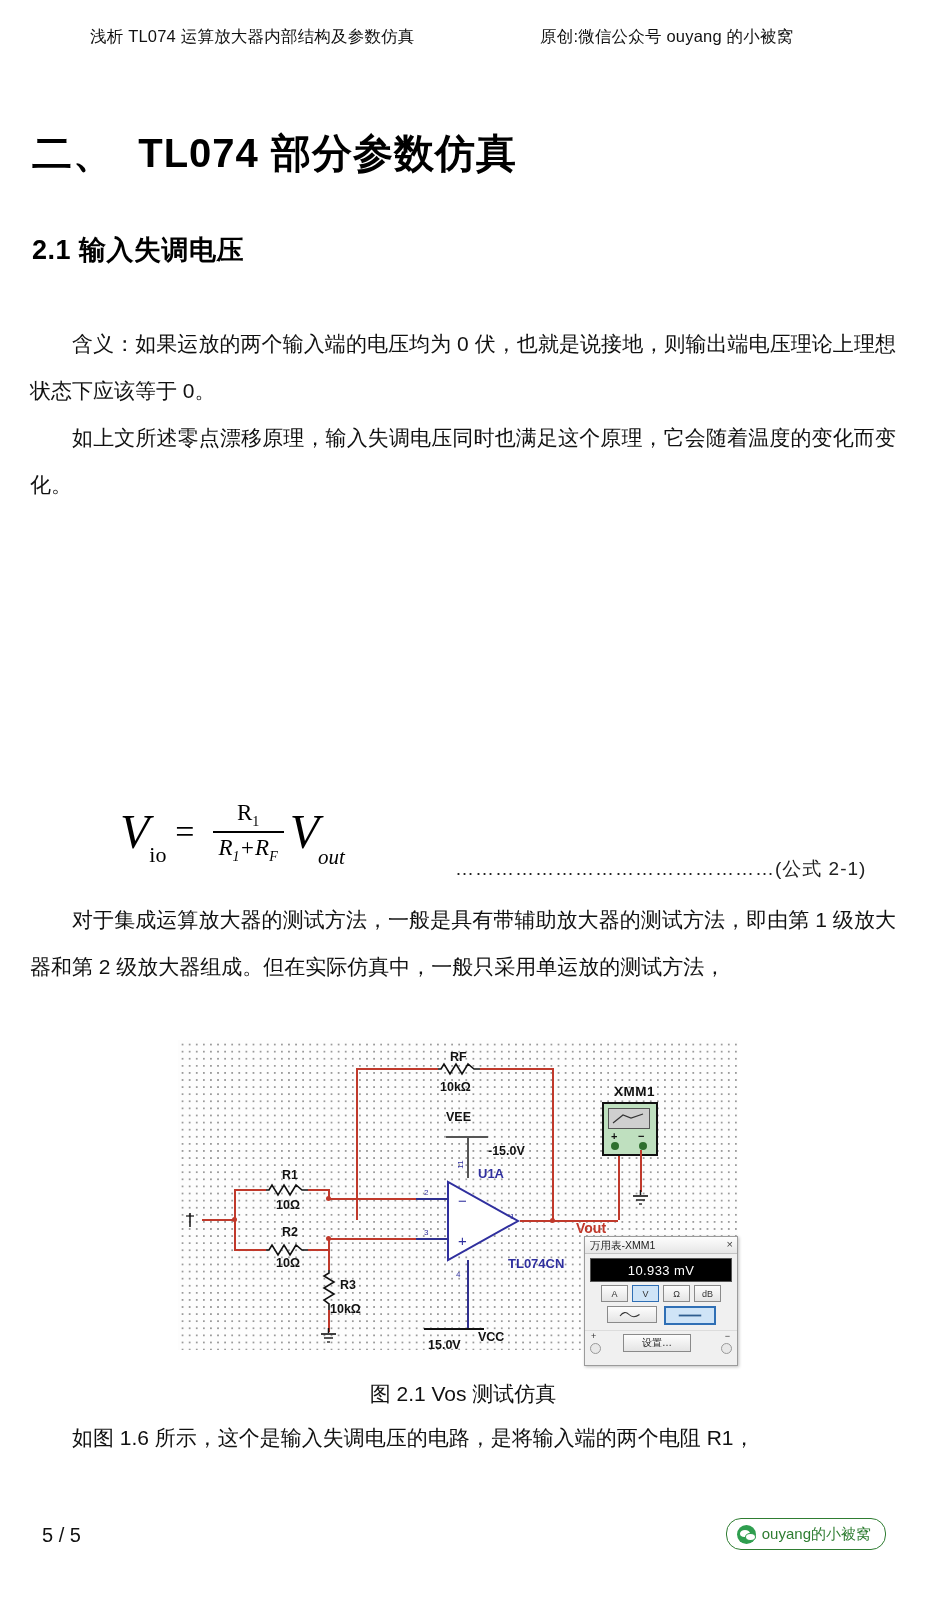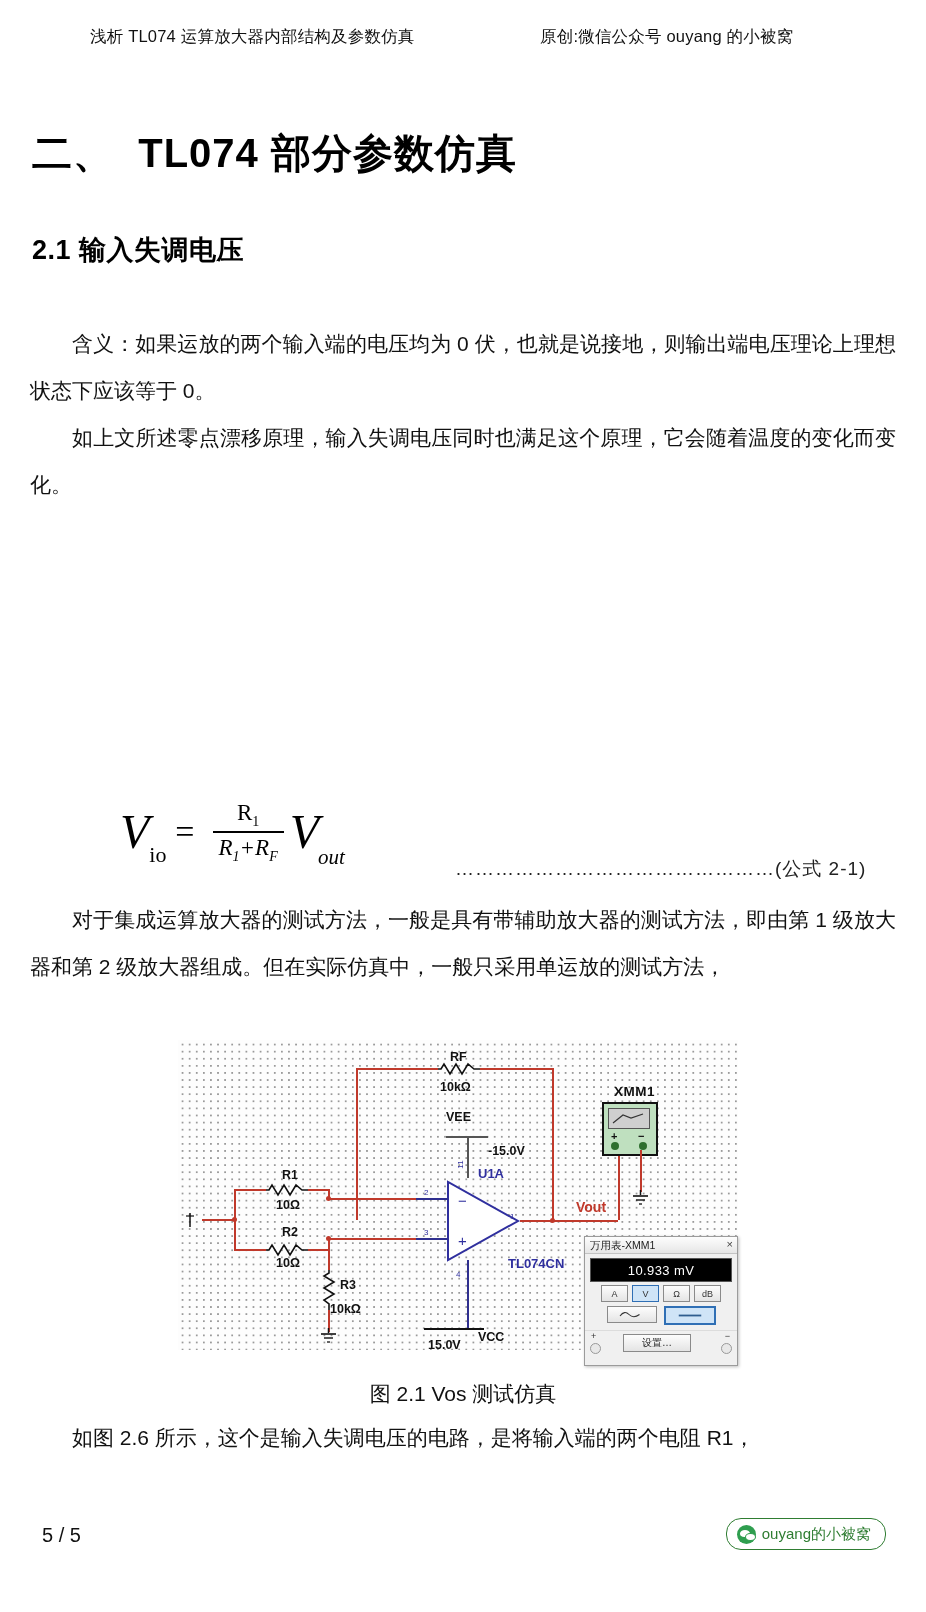--- a/index.html
+++ b/index.html
@@ -202,21 +202,21 @@
       <line x1="5" y1="10" x2="14" y2="10" stroke="#111" stroke-width="1.4"></line>
       <line x1="8" y1="14" x2="11" y2="14" stroke="#111" stroke-width="1.3"></line>
     </svg>
     <div class="node" style="left:148px;top:196px;"></div>
     <div class="node" style="left:148px;top:156px;"></div>
 
     <div class="lbl" style="left:300px;top:290px;">VCC</div>
     <div class="lbl" style="left:250px;top:298px;">15.0V</div>
     <div class="bwire h" style="left:246px;top:288px;width:60px;background:#111;height:2px;"></div>
 
-    <div class="lbl red" style="left:398px;top:159px;font-size:14px;text-align:right;">Vout</div>
+    <div class="lbl red" style="left:398px;top:180px;font-size:14px;text-align:right;">Vout</div>
     <div class="wire h" style="left:342px;top:180px;width:98px;"></div>
     <div class="node" style="left:372px;top:178px;"></div>
     <div class="wire v" style="left:440px;top:110px;height:70px;"></div>
     <div class="wire h" style="left:440px;top:110px;width:22px;"></div>
 
     <div class="lbl" style="left:436px;top:44px;font-size:13.5px;letter-spacing:.5px;">XMM1</div>
     <div style="position:absolute;left:424px;top:62px;width:52px;height:50px;border:2px solid #111;background:#bfe0bf;">
       <div style="position:absolute;left:4px;top:4px;width:40px;height:19px;background:#cfcfcf;border:1px solid #555;">
         <svg viewBox="0 0 40 19" style="width:100%;height:100%;">
             <polyline points="4,14 14,6 22,9 34,5" fill="none" stroke="#333" stroke-width="1.2"></polyline>
@@ -265,21 +265,21 @@
       <div class="mm-term" style="right:7px;top:0;">−</div>
       <div class="mm-jack" style="left:5px;top:12px;"></div>
       <div class="mm-jack" style="right:5px;top:12px;"></div>
       <div class="mm-set">设置…</div>
     </div>
   </div>
 
   <div class="caption">图 2.1 Vos 测试仿真</div>
 
   <div class="body" style="top:1414px;">
-    <p class="p indent">如图 2.6 所示，这个是输入失调电压的电路，是将输入端的两个电阻 R1，</p>
+    <p class="p indent">如图 1.6 所示，这个是输入失调电压的电路，是将输入端的两个电阻 R1，</p>
   </div>
 
   <div class="pgnum">5 / 5</div>
   <div class="badge">
     <span class="wechat"></span>
     <span class="badge-txt">ouyang的小被窝</span>
   </div>
 
 </div>
 

